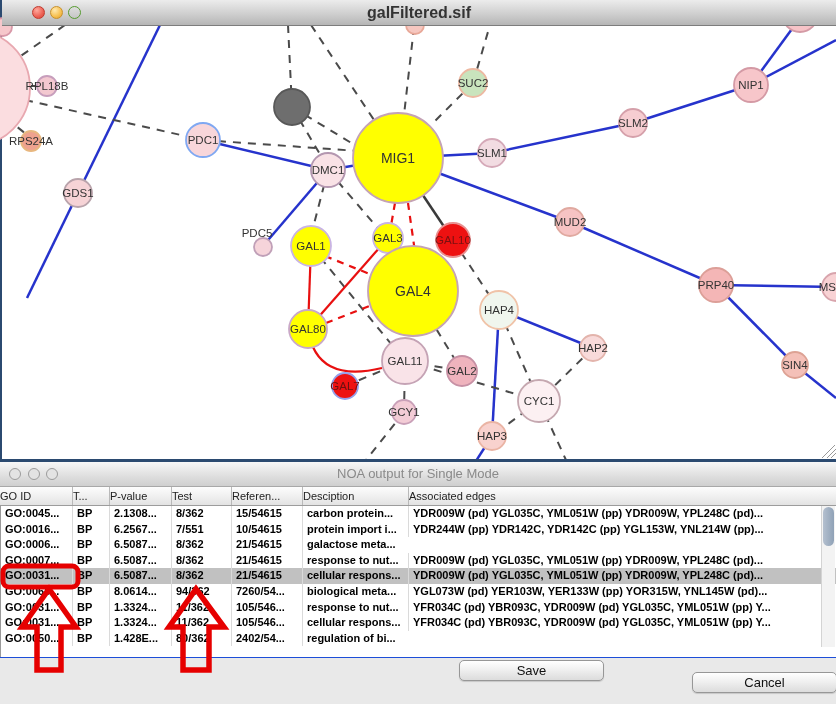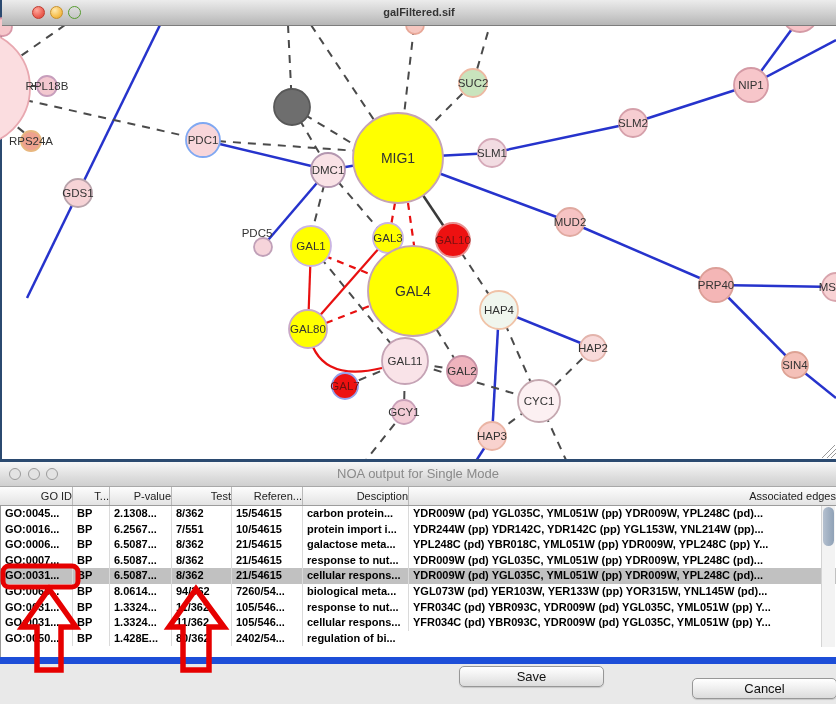--- a/index.html
+++ b/index.html
@@ -16,56 +16,56 @@
     position:absolute;left:2px;top:0;width:834px;height:25px;
     background:linear-gradient(#ececec,#cfcfcf 55%,#b6b6b6);
     border-bottom:1px solid #7d7d7d;z-index:5;
   }
   .tl{position:absolute;top:6px;width:13px;height:13px;border-radius:50%;box-sizing:border-box;}
   .tl.red{left:30px;background:radial-gradient(circle at 35% 30%,#ffa99d,#ec6155 60%,#d24437);border:1px solid #c13a2e;}
   .tl.yellow{left:48px;background:radial-gradient(circle at 35% 30%,#ffe9b0,#f6bf4e 60%,#df9c2e);border:1px solid #c8912c;}
   .tl.green{left:66px;background:radial-gradient(circle at 35% 30%,#d2f3b5,#79c14d 60%,#58a42c;);border:1px solid #569b2f;}
   .win-title{
     position:absolute;left:0;right:0;top:0;height:25px;line-height:25px;
-    text-align:center;font-size:11px;font-weight:700;color:#333;
+    text-align:center;font-size:16px;font-weight:700;color:#333;
   }
   
   .table-window{position:absolute;left:0;top:462px;width:812px;height:242px;background:#fff;padding-left:28px;}
   .t-titlebar{
     position:absolute;left:0;top:0;width:836px;height:24px;
     background:linear-gradient(#f7f7f7,#dedede 60%,#cfcfcf);
     border-bottom:1px solid #a8a8a8;
   }
   .tl2{position:absolute;top:6px;width:12px;height:12px;border-radius:50%;
        background:#e3e3e3;border:1px solid #9b9b9b;box-sizing:border-box;}
   .tl2.b1{left:9px}.tl2.b2{left:28px}.tl2.b3{left:46px}
   .t-title{position:absolute;left:0;right:0;top:0;height:24px;line-height:24px;
     text-align:center;font-size:13px;color:#8a8a8a;}
   .thead{
     position:absolute;left:0;top:25px;width:836px;height:18px;
     display:grid;grid-template-columns:73px 37px 62px 60px 71px 106px 1fr;
     background:linear-gradient(#fdfdfd,#e3e3e3);
     border-bottom:1px solid #9c9c9c;
   }
-  .thcell{font-size:11px;line-height:18px;text-align:right;color:#222;
+  .thcell{font-size:11px;line-height:18px;text-align:left;color:#222;
     border-right:1px solid #b9b9b9;overflow:hidden;white-space:nowrap;}
   .thcell:last-child{border-right:none;}
   .t-main{position:absolute;left:0;top:44px;width:836px;height:151px;background:#fff;
     border-left:1px solid #9a9a9a;box-sizing:border-box;font-weight:bold;}
   .trow{display:grid;grid-template-columns:72px 37px 62px 60px 71px 106px 1fr;height:15.6px;}
   .trow.selected{background:#c1c1c1;}
   .tcell{font-size:11px;line-height:15.6px;color:#000;padding-left:4px;
     border-right:1px solid #dadada;white-space:nowrap;overflow:hidden;}
   .tcell:last-child{border-right:none;}
   .scrollbar{position:absolute;right:1px;top:0px;width:14px;height:141px;
     background:#f3f3f3;border-left:1px solid #d4d4d4;box-sizing:border-box;}
   .scroll-thumb{position:absolute;left:1px;top:1px;width:11px;height:39px;border-radius:6px;
     background:linear-gradient(90deg,#b4c0cf,#8fa1b6);}
   .t-bottom{position:absolute;left:0;top:195px;width:836px;height:47px;
-    background:#e9e9e9;border-top:7px solid #1d4ed8;box-sizing:border-box;}
+    background:#e9e9e9;border-top:1px solid #1d4ed8;box-sizing:border-box;}
   .mac-btn{
     position:absolute;top:2px;width:145px;height:21px;border-radius:5px;
     background:linear-gradient(#ffffff,#f0f0f0 45%,#dcdcdc);
     border:1px solid #979797;box-sizing:border-box;
     font-size:13px;line-height:19px;text-align:center;color:#111;
     box-shadow:0 1px 1px rgba(0,0,0,.15);
   }
   #save-btn{left:459px;}
   #cancel-btn{left:692px;margin-top:12px;}
   
@@ -239,21 +239,20 @@
           <div class="tcell">protein import i...</div>
           <div class="tcell">YDR244W (pp) YDR142C, YDR142C (pp) YGL153W, YNL214W (pp)...</div>
         </div>
         <div class="trow">
           <div class="tcell">GO:0006...</div>
           <div class="tcell">BP</div>
           <div class="tcell">6.5087...</div>
           <div class="tcell">8/362</div>
           <div class="tcell">21/54615</div>
           <div class="tcell">galactose meta...</div>
-          <div class="tcell">YPL248C (pd) YBR018C, YML051W (pp) YDR009W, YPL248C (pp) Y...</div>
         </div>
         <div class="trow">
           <div class="tcell">GO:0007...</div>
           <div class="tcell">BP</div>
           <div class="tcell">6.5087...</div>
           <div class="tcell">8/362</div>
           <div class="tcell">21/54615</div>
           <div class="tcell">response to nut...</div>
           <div class="tcell">YDR009W (pd) YGL035C, YML051W (pp) YDR009W, YPL248C (pd)...</div>
         </div>

